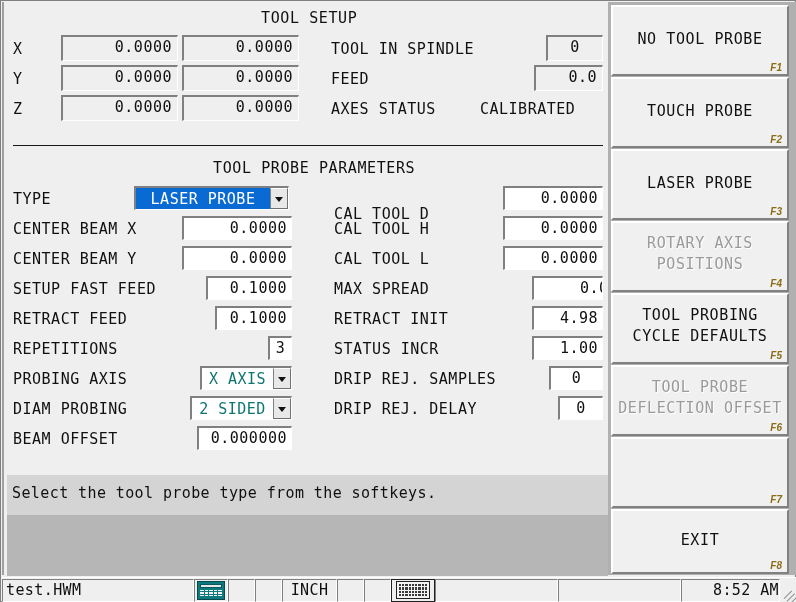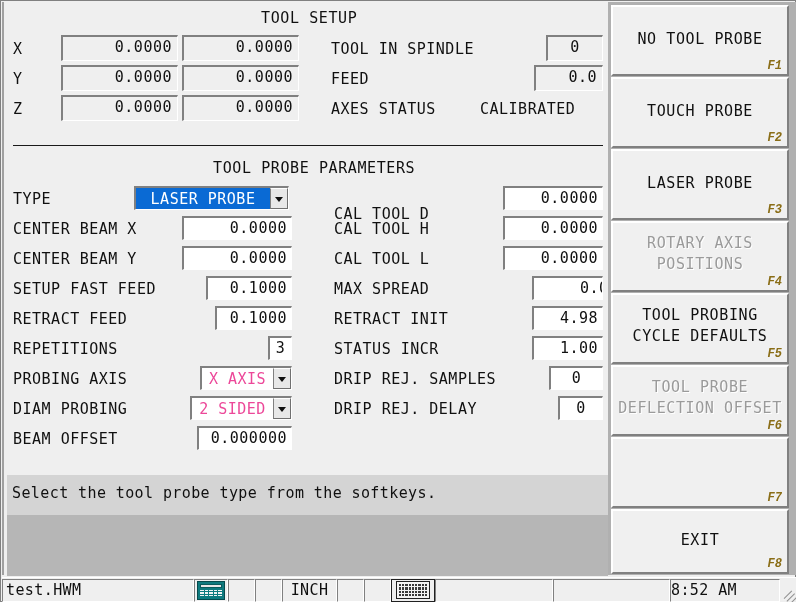--- a/index.html
+++ b/index.html
@@ -105,21 +105,21 @@
     border-bottom: 1px solid #ffffff;
     background: #ffffff;
     display: flex;
     align-items: stretch;
     overflow: hidden;
   }
   .combo .combo-text {
     flex: 1 1 auto;
     font-size: 15px;
     line-height: 22px;
-    color: #ec4899;
+    color: #0f766e;
     text-align: center;
     letter-spacing: 0.5px;
     white-space: nowrap;
     overflow: hidden;
     padding: 0 2px;
   }
   .combo.selected { background: #0a6ad4; }
   .combo.selected .combo-text { color: #ffffff; }
   .combo .combo-btn {
     flex: 0 0 16px;
@@ -194,25 +194,25 @@
     white-space: pre-line;
     padding: 0 2px;
   }
   .softkey.disabled .sk-label {
     color: #9a9a9a;
     text-shadow: 1px 1px 0 #ffffff;
   }
   .softkey .sk-fkey {
     position: absolute;
     right: 5px; bottom: 1px;
-    font-size: 12px;
+    font-size: 10px;
     font-weight: bold;
     font-style: italic;
     color: #8a6d16;
-    font-family: Liberation Mono, monospace;
+    font-family: Liberation Sans, sans-serif;
     letter-spacing: 0;
     margin-left: 36px;
   }
 
   
   #statusbar {
     position: absolute;
     left: 1px; top: 576px;
     width: 794px; height: 25px;
     box-sizing: border-box;
@@ -550,20 +550,20 @@
               <i></i>
               <i></i>
             </span>
         </div>
       </div>
     </div>
 
     <div class="sb-cell grow"></div>
     <div class="sb-cell grow"></div>
 
-    <div class="sb-cell" style="width:110px; justify-content:flex-start;">
+    <div class="sb-cell" style="width:99px; justify-content:flex-end;">
       <div class="sb-text" style="padding-left:0;">8:52 AM</div>
     </div>
 
     <div class="grip"></div>
   </div>
 
 </div>
 
 </body></html>

